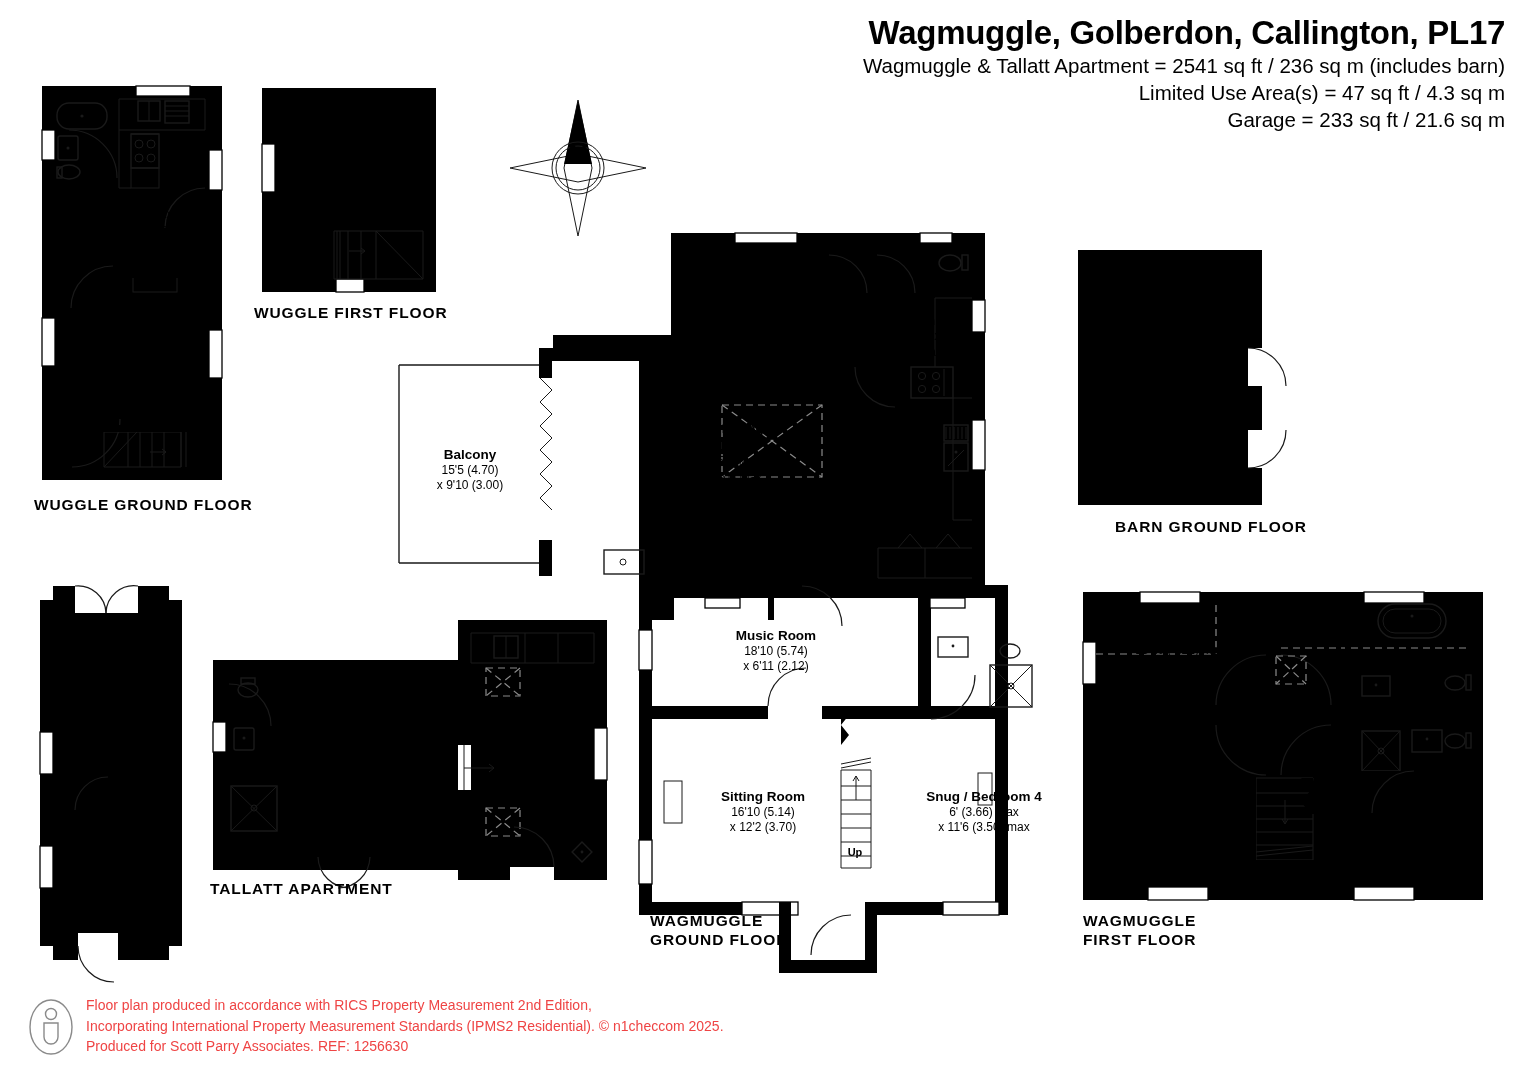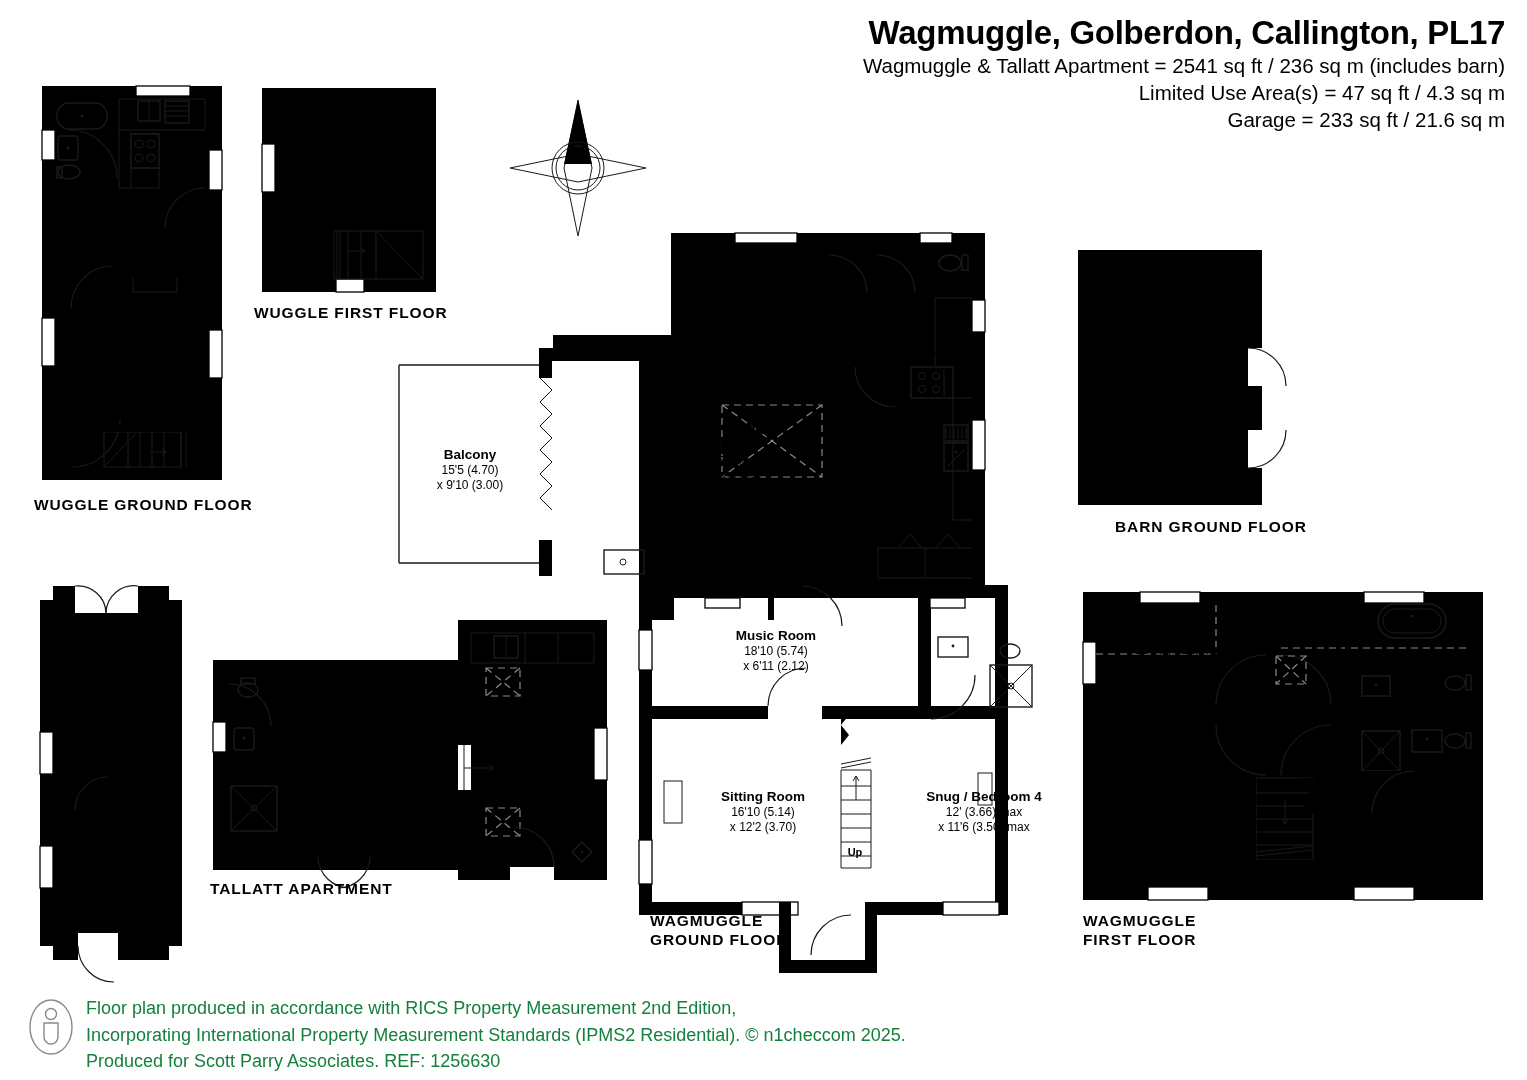--- a/index.html
+++ b/index.html
@@ -111,23 +111,23 @@
   .footer {
     position: absolute;
     left: 30px;
     top: 995px;
     display: flex;
     align-items: flex-start;
     gap: 14px;
   }
   .footer .ficon { width: 42px; height: 54px; flex: none; margin-top: 2px;}
   .footer .ftext {
-    font-size: 18px;
+    font-size: 14px;
     line-height: 1.48;
-    color: #15803d;
+    color: #ef4444;
     white-space: pre-line;
   }
 </style>
 </head>
 <body>
 
 <div id="page">
 
   <svg class="plan" viewBox="0 0 1527 1080">
     <defs>
@@ -603,21 +603,21 @@
     <span class="rdim">18'10 (5.74)</span>
     <span class="rdim">x 6'11 (2.12)</span>
   </div>
   <div class="room" style="left:763px; top:812px;">
     <span class="rname">Sitting Room</span>
     <span class="rdim">16'10 (5.14)</span>
     <span class="rdim">x 12'2 (3.70)</span>
   </div>
   <div class="room" style="left:951px; top:812px;margin-left:33px;">
     <span class="rname">Snug / Bedroom 4</span>
-    <span class="rdim">12' (3.66) max</span>
+    <span class="rdim">6' (3.66) max</span>
     <span class="rdim">x 11'6 (3.50) max</span>
   </div>
   <div class="stairlabel" style="left:855px; top:852px;">Up</div>
 
   <div class="room" style="left:1180px; top:650px;">
     <span class="rname">Bedroom 2</span>
     <span class="rdim">13'10 (4.21) max</span>
     <span class="rdim">x 7'6 (2.28) max</span>
   </div>
   <div class="room" style="left:1190px; top:810px;">

